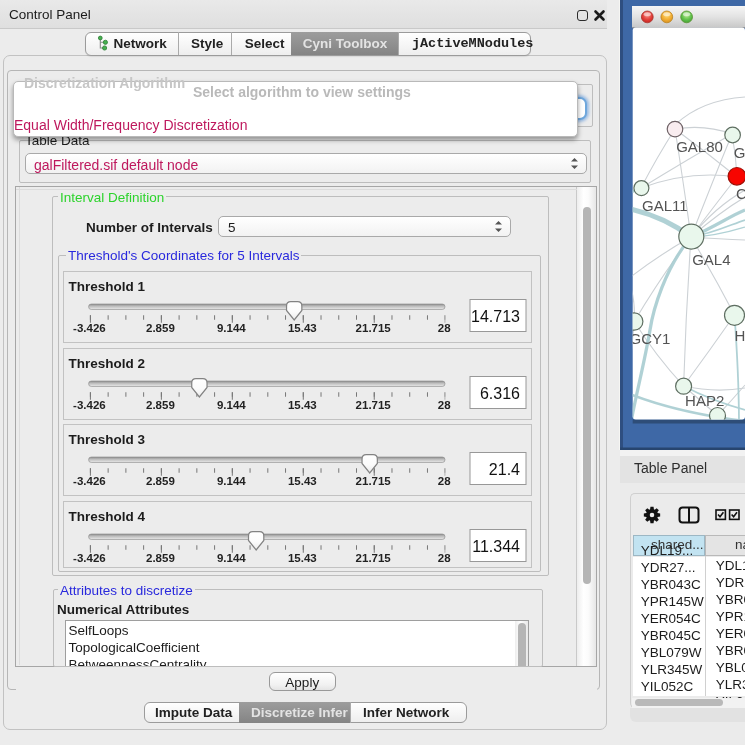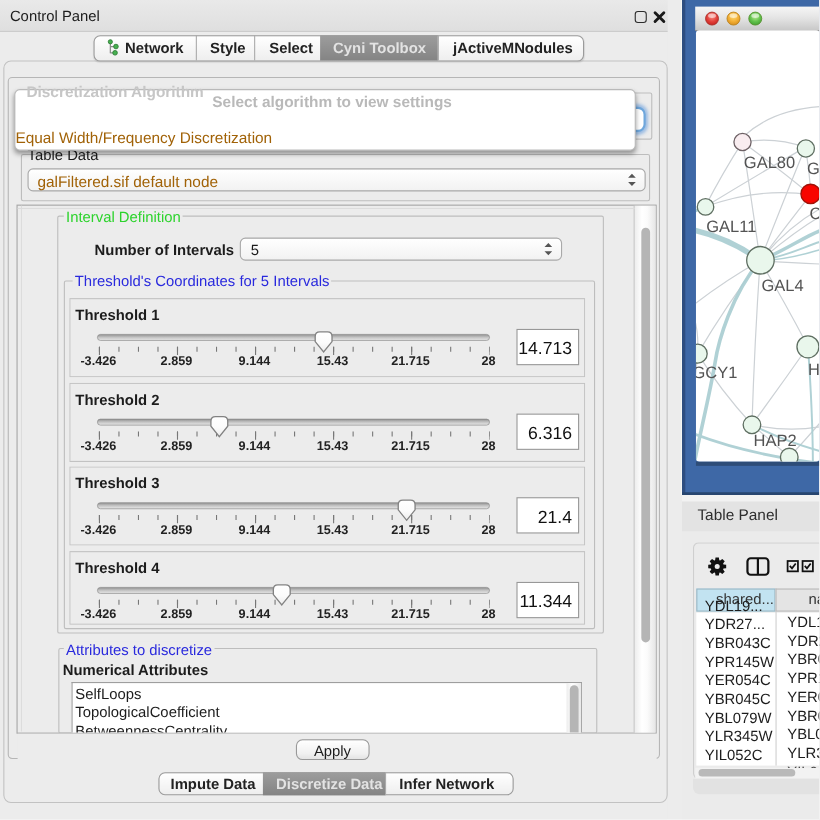--- a/index.html
+++ b/index.html
@@ -1,20 +1,20 @@
 <!DOCTYPE html>
 <html><head>
 <meta charset="utf-8">
 <style>
   html,body{margin:0;padding:0;}
   #app{position:relative;width:745px;height:745px;overflow:hidden;
        font-family:"Liberation Sans",sans-serif;background:#ececec;}
   .abs{position:absolute;box-sizing:border-box;}
   .f13{font-size:13.5px;color:#1c1c1c;}
-  .f14{font-size:14px;color:#a16207;}
+  .f14{font-size:14px;color:#be185d;}
 </style>
 </head>
 <body>
 <div id="app">
 
   <div class="abs" style="left:0;top:0;width:607px;height:745px;background:#ececec;"></div>
 
   <div class="abs" style="left:0;top:0;width:607px;height:29px;background:linear-gradient(#e9e9e9,#dfdfdf);border-bottom:1px solid #c9c9c9;"></div>
   <div class="abs f13" style="left:9px;top:7px;">Control Panel</div>
 
@@ -34,21 +34,21 @@
   <svg class="abs" style="left:96px;top:35px;" width="15" height="17" viewBox="0 0 15 17">
     <path d="M4.3,3 L4.3,13.5 M4.3,7.3 L9.2,7.3 M4.3,13 L8.4,13" stroke="#8a8a8a" stroke-width="1.1" fill="none"></path>
     <circle cx="4.3" cy="3" r="1.9" fill="#46b050" stroke="#2e7d36" stroke-width="0.8"></circle>
     <circle cx="9.4" cy="7.3" r="2.1" fill="#46b050" stroke="#2e7d36" stroke-width="0.8"></circle>
     <circle cx="8.6" cy="13" r="2.1" fill="#46b050" stroke="#2e7d36" stroke-width="0.8"></circle>
   </svg>
   <div class="abs f13" style="left:113.6px;top:36px;font-weight:bold;color:#222;">Network</div>
   <div class="abs f13" style="left:191px;top:36px;font-weight:bold;color:#222;">Style</div>
   <div class="abs f13" style="left:244.8px;top:36px;font-weight:bold;color:#222;">Select</div>
   <div class="abs f13" style="left:302.8px;top:36px;font-weight:bold;color:#e3e3e3;">Cyni Toolbox</div>
-  <div class="abs f13" style="left:411.9px;top:36px;font-weight:bold;color:#222;">jActiveMNodules</div>
+  <div class="abs f13" style="left:411.9px;top:36px;font-weight:bold;color:#222;font-family:Liberation Mono, monospace;">jActiveMNodules</div>
 
   <div class="abs" style="left:7px;top:70px;width:592.5px;height:620px;background:#ececec;border:1px solid #b6b6b6;border-radius:4px;"></div>
 
   <div class="abs" style="left:19px;top:84px;width:573.5px;height:43px;border:1px solid #bdbdbd;border-radius:2px;"></div>
 
   <div class="abs" style="left:500px;top:97px;width:87px;height:23px;background:#fff;border:2px solid #6fa7dc;border-radius:7px;box-shadow:0 0 3px 2px rgba(90,150,220,0.55);"></div>
 
   <div class="abs" style="left:19px;top:140px;width:572px;height:43px;border:1px solid #bdbdbd;border-radius:2px;"></div>
   <div class="abs f13" style="left:25px;top:132.5px;">Table Data</div>
   <div class="abs" style="left:25px;top:153px;width:562px;height:21px;background:linear-gradient(#ffffff,#f2f2f2);border:1px solid #a9a9a9;border-radius:5px;"></div>
@@ -199,21 +199,21 @@
   <div class="abs" style="left:514.8px;top:620.8px;width:13.7px;height:45.5px;background:linear-gradient(90deg,#ededed,#ffffff 40%,#e8e8e8);"></div>
   <div class="abs" style="left:517.5px;top:622.9px;width:8.5px;height:43.4px;background:#b5b5b5;border-radius:4.5px 4.5px 0 0;"></div>
 
   <div class="abs" style="left:16px;top:667px;width:581px;height:23px;background:#ececec;"></div>
   <div class="abs" style="left:268.5px;top:671.5px;width:67.5px;height:19px;background:linear-gradient(#ffffff,#f1f1f1 70%,#e4e4e4);border:1px solid #999;border-radius:6px;text-align:center;"><span class="f13" style="line-height:19px;">Apply</span></div>
 
   <div class="abs" style="left:144px;top:701.5px;width:322.5px;height:21.6px;border:1px solid #9b9b9b;border-radius:6px;background:linear-gradient(#ffffff,#eeeeee);"></div>
   <div class="abs" style="left:239px;top:702px;width:111px;height:21px;background:linear-gradient(#9d9d9d,#848484);"></div>
   <div class="abs" style="left:350px;top:702px;width:1px;height:21px;background:#aaaaaa;"></div>
   <div class="abs f13" style="left:155px;top:705px;font-weight:bold;color:#222;">Impute Data</div>
-  <div class="abs f13" style="left:251px;top:705px;font-weight:bold;color:#e3e3e3;">Discretize Data</div>
+  <div class="abs f13" style="left:251px;top:705px;font-weight:bold;color:#e3e3e3;">Discretize Infer</div>
   <div class="abs f13" style="left:363px;top:705px;font-weight:bold;color:#222;">Infer Network</div>
 
   <div class="abs" style="left:13px;top:80.5px;width:564.6px;height:56.1px;background:#ffffff;border:1px solid #b9b9b9;border-radius:5px;box-shadow:0 3px 5px rgba(0,0,0,0.38);z-index:40;"></div>
   <div class="abs f14" style="left:24px;top:75px;color:#c6c6c6;font-weight:bold;z-index:41;">Discretization Algorithm</div>
   <div class="abs f14" style="left:193px;top:84px;color:#b9b9b9;font-weight:bold;z-index:41;">Select algorithm to view settings</div>
   <div class="abs f14" style="left:14px;top:116.5px;z-index:41;">Equal Width/Frequency Discretization</div>
 
   <div class="abs" style="left:618.8px;top:0;width:1.2px;height:450px;background:#f6f6f3;"></div>
 
   <svg class="abs" style="left:620px;top:0;" width="125" height="450" viewBox="0 0 125 450">

